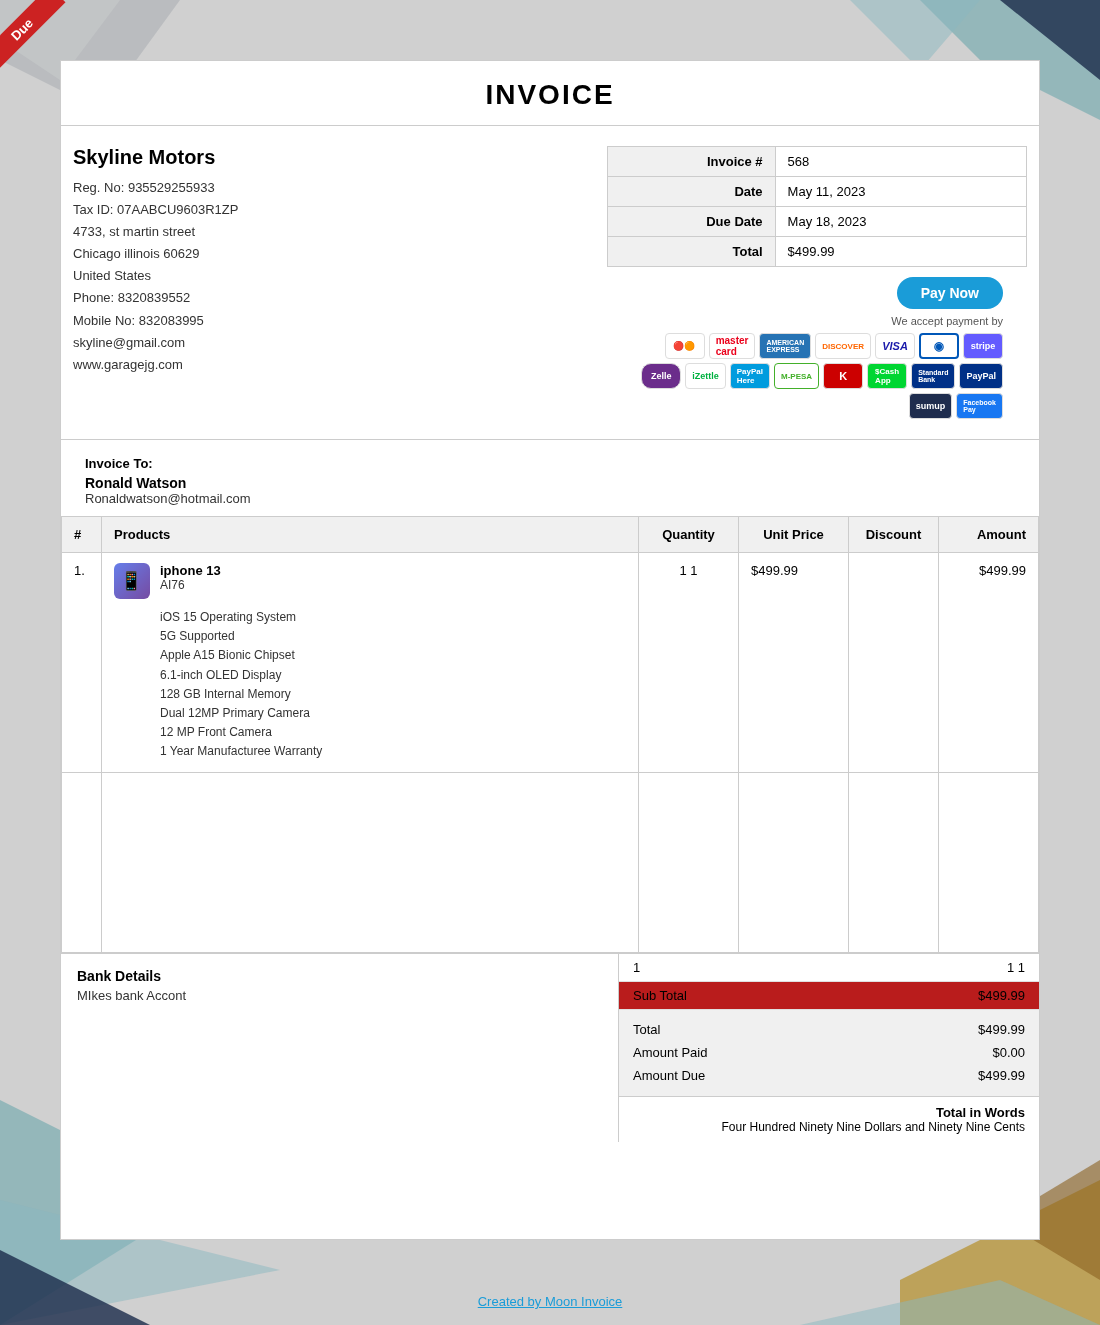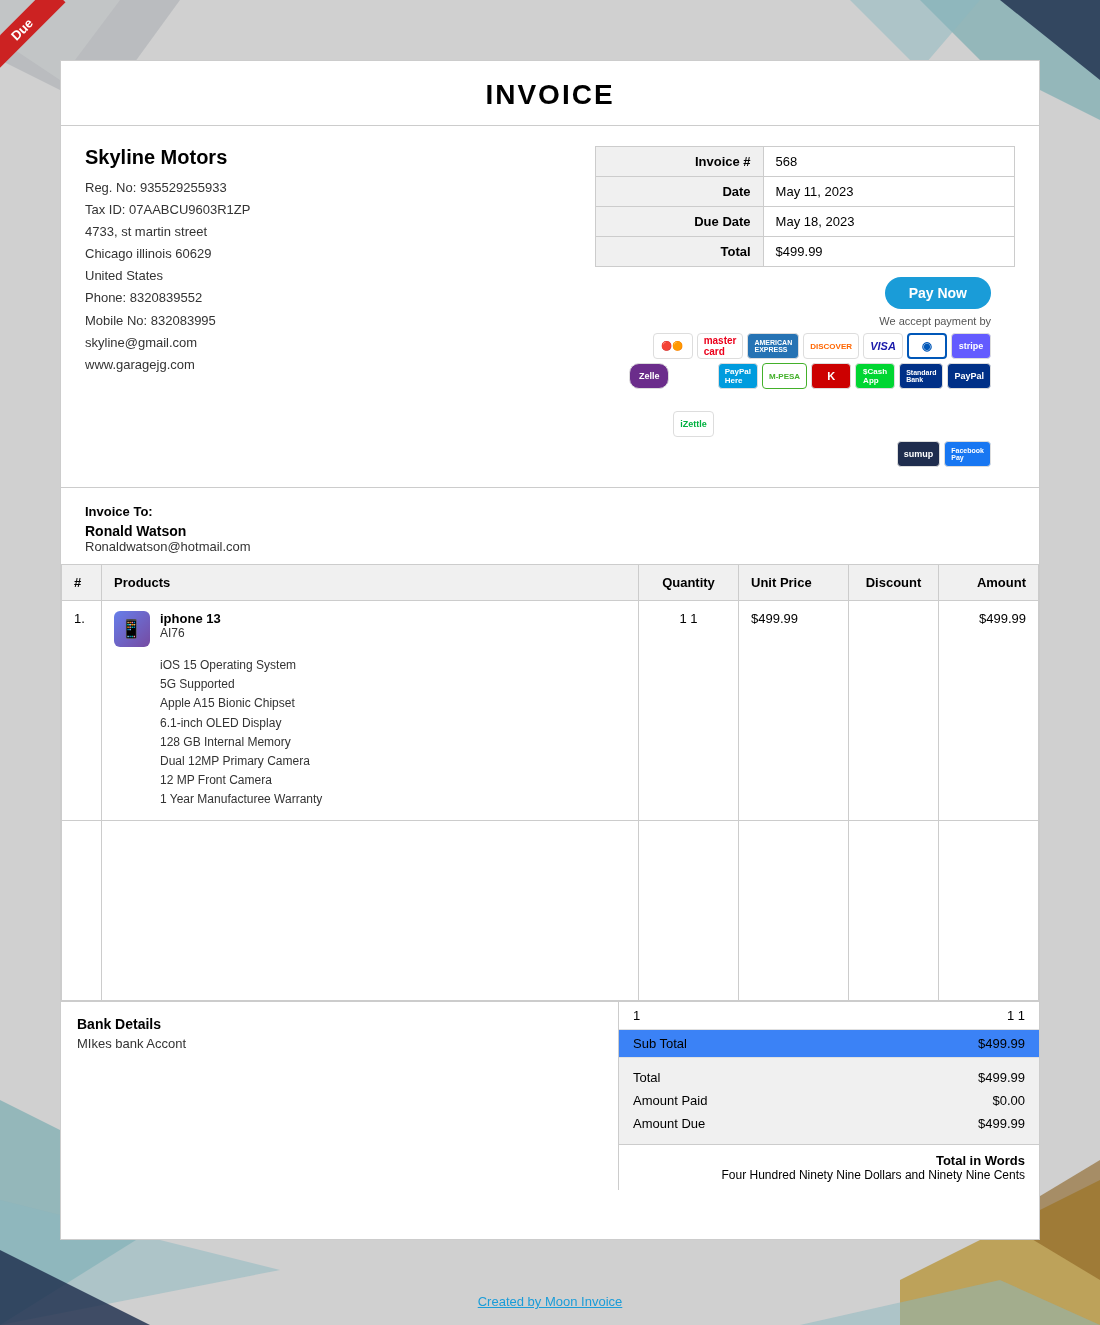--- a/index.html
+++ b/index.html
@@ -67,21 +67,21 @@
       text-align: center;
       font-size: 28px;
       font-weight: bold;
       padding: 18px 0 14px 0;
       letter-spacing: 2px;
       border-bottom: 1px solid #ccc;
     }
 
     .invoice-header {
       display: flex;
-      padding: 20px 24px;
+      padding: 20px 12px;
       gap: 20px;
     }
 
     .company-info {
       flex: 1;
     }
     .company-name {
       font-size: 20px;
       font-weight: bold;
       margin-bottom: 8px;
@@ -159,21 +159,21 @@
       color: #333;
       min-width: 40px;
     }
     .payment-icon.mastercard { color: #e55; background: #fff; }
     .payment-icon.amex { background: #2673b4; color: #fff; }
     .payment-icon.discover { background: #fff; color: #f60; }
     .payment-icon.visa { color: #1a1aaa; font-style: italic; font-size: 11px; }
     .payment-icon.cb { color: #0057b8; font-size: 10px; }
     .payment-icon.stripe { background: #635bff; color: #fff; }
     .payment-icon.zelle { background: #6b2d8b; color: #fff; border-radius: 10px; }
-    .payment-icon.izettle { color: #33aa33; margin-top: 48px; }
+    .payment-icon.izettle { color: #33aa33; }
     .payment-icon.paypal-here { background: #009cde; color: #fff; font-size: 8px; }
     .payment-icon.mpesa { color: #43b02a; font-size: 8px; }
     .payment-icon.k { background: #cc0000; color: #fff; font-size: 11px; }
     .payment-icon.cashapp { background: #00d632; color: #fff; font-size: 8px; }
     .payment-icon.standard { background: #003087; color: #fff; font-size: 7px; }
     .payment-icon.paypal { background: #003087; color: #fff; font-size: 9px; }
     .payment-icon.sumup { background: #1f2d4e; color: #fff; font-size: 8px; }
     .payment-icon.facebook { background: #1877f2; color: #fff; font-size: 7px; }
 
     
@@ -274,21 +274,21 @@
       width: 420px;
     }
     .totals-row {
       display: flex;
       justify-content: space-between;
       padding: 6px 14px;
       font-size: 13px;
       border-bottom: 1px solid #e0e0e0;
     }
     .totals-row.subtotal-row {
-      background: #3b82f6;
+      background: #b91c1c;
     }
     .totals-summary-block {
       padding: 8px 14px;
       font-size: 13px;
       background: #f0f0f0;
       border-bottom: 1px solid #ccc;
     }
     .totals-summary-inner {
       display: flex;
       justify-content: space-between;
@@ -420,21 +420,21 @@
       <div class="bill-to-name">Ronald Watson</div>
       <div class="bill-to-email">Ronaldwatson@hotmail.com</div>
     </div>
 
     <table class="items-table">
       <thead>
         <tr>
           <th style="width:40px;">#</th>
           <th>Products</th>
           <th style="width:100px;" class="center">Quantity</th>
-          <th style="width:110px;">Unit Price</th>
+          <th style="width:110px;text-align:center;">Unit Price</th>
           <th style="width:90px;" class="center">Discount</th>
           <th style="width:100px;" class="right">Amount</th>
         </tr>
       </thead>
       <tbody>
         <tr>
           <td>1.</td>
           <td>
             <div style="display:flex; align-items:flex-start;">
               <div class="product-img">📱</div>

